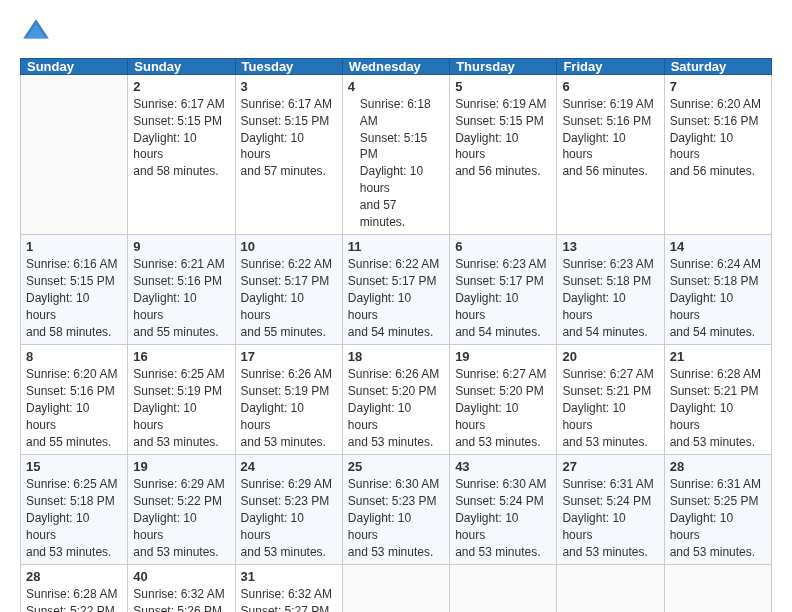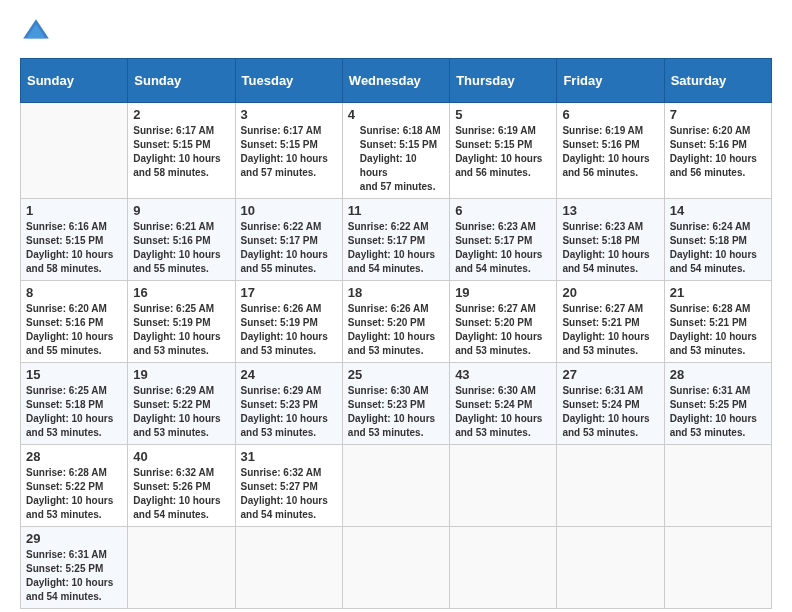--- a/index.html
+++ b/index.html
@@ -58,21 +58,21 @@
       width: 100%;
       border-collapse: collapse;
       table-layout: fixed;
     }
     .calendar-table th {
       background-color: #2672b8;
       color: #fff;
       font-size: 13px;
       font-weight: bold;
       text-align: left;
-      padding: 14px 6px;
+      padding: 0 6px;
       border: 1px solid #1a5a9a;
     }
     .calendar-table td {
       border: 1px solid #ccc;
       vertical-align: top;
       padding: 4px 5px;
       font-size: 10px;
       color: #333;
       height: 80px;
       background: #fff;
@@ -81,24 +81,23 @@
       background-color: #f5f8fc;
     }
     .day-number {
       font-size: 13px;
       font-weight: bold;
       color: #333;
       display: block;
       margin-bottom: 2px;
     }
     .day-detail {
-      font-size: 10px;
+      font-size: 12px;
       line-height: 1.4;
       color: #333;
-      font-weight: bold;
     }
     .empty-cell {
       background: #f9f9f9 !important;
     }
     .last-row td {
       height: 70px;
       margin-left: 12px;
     }
   </style>
 </head>

